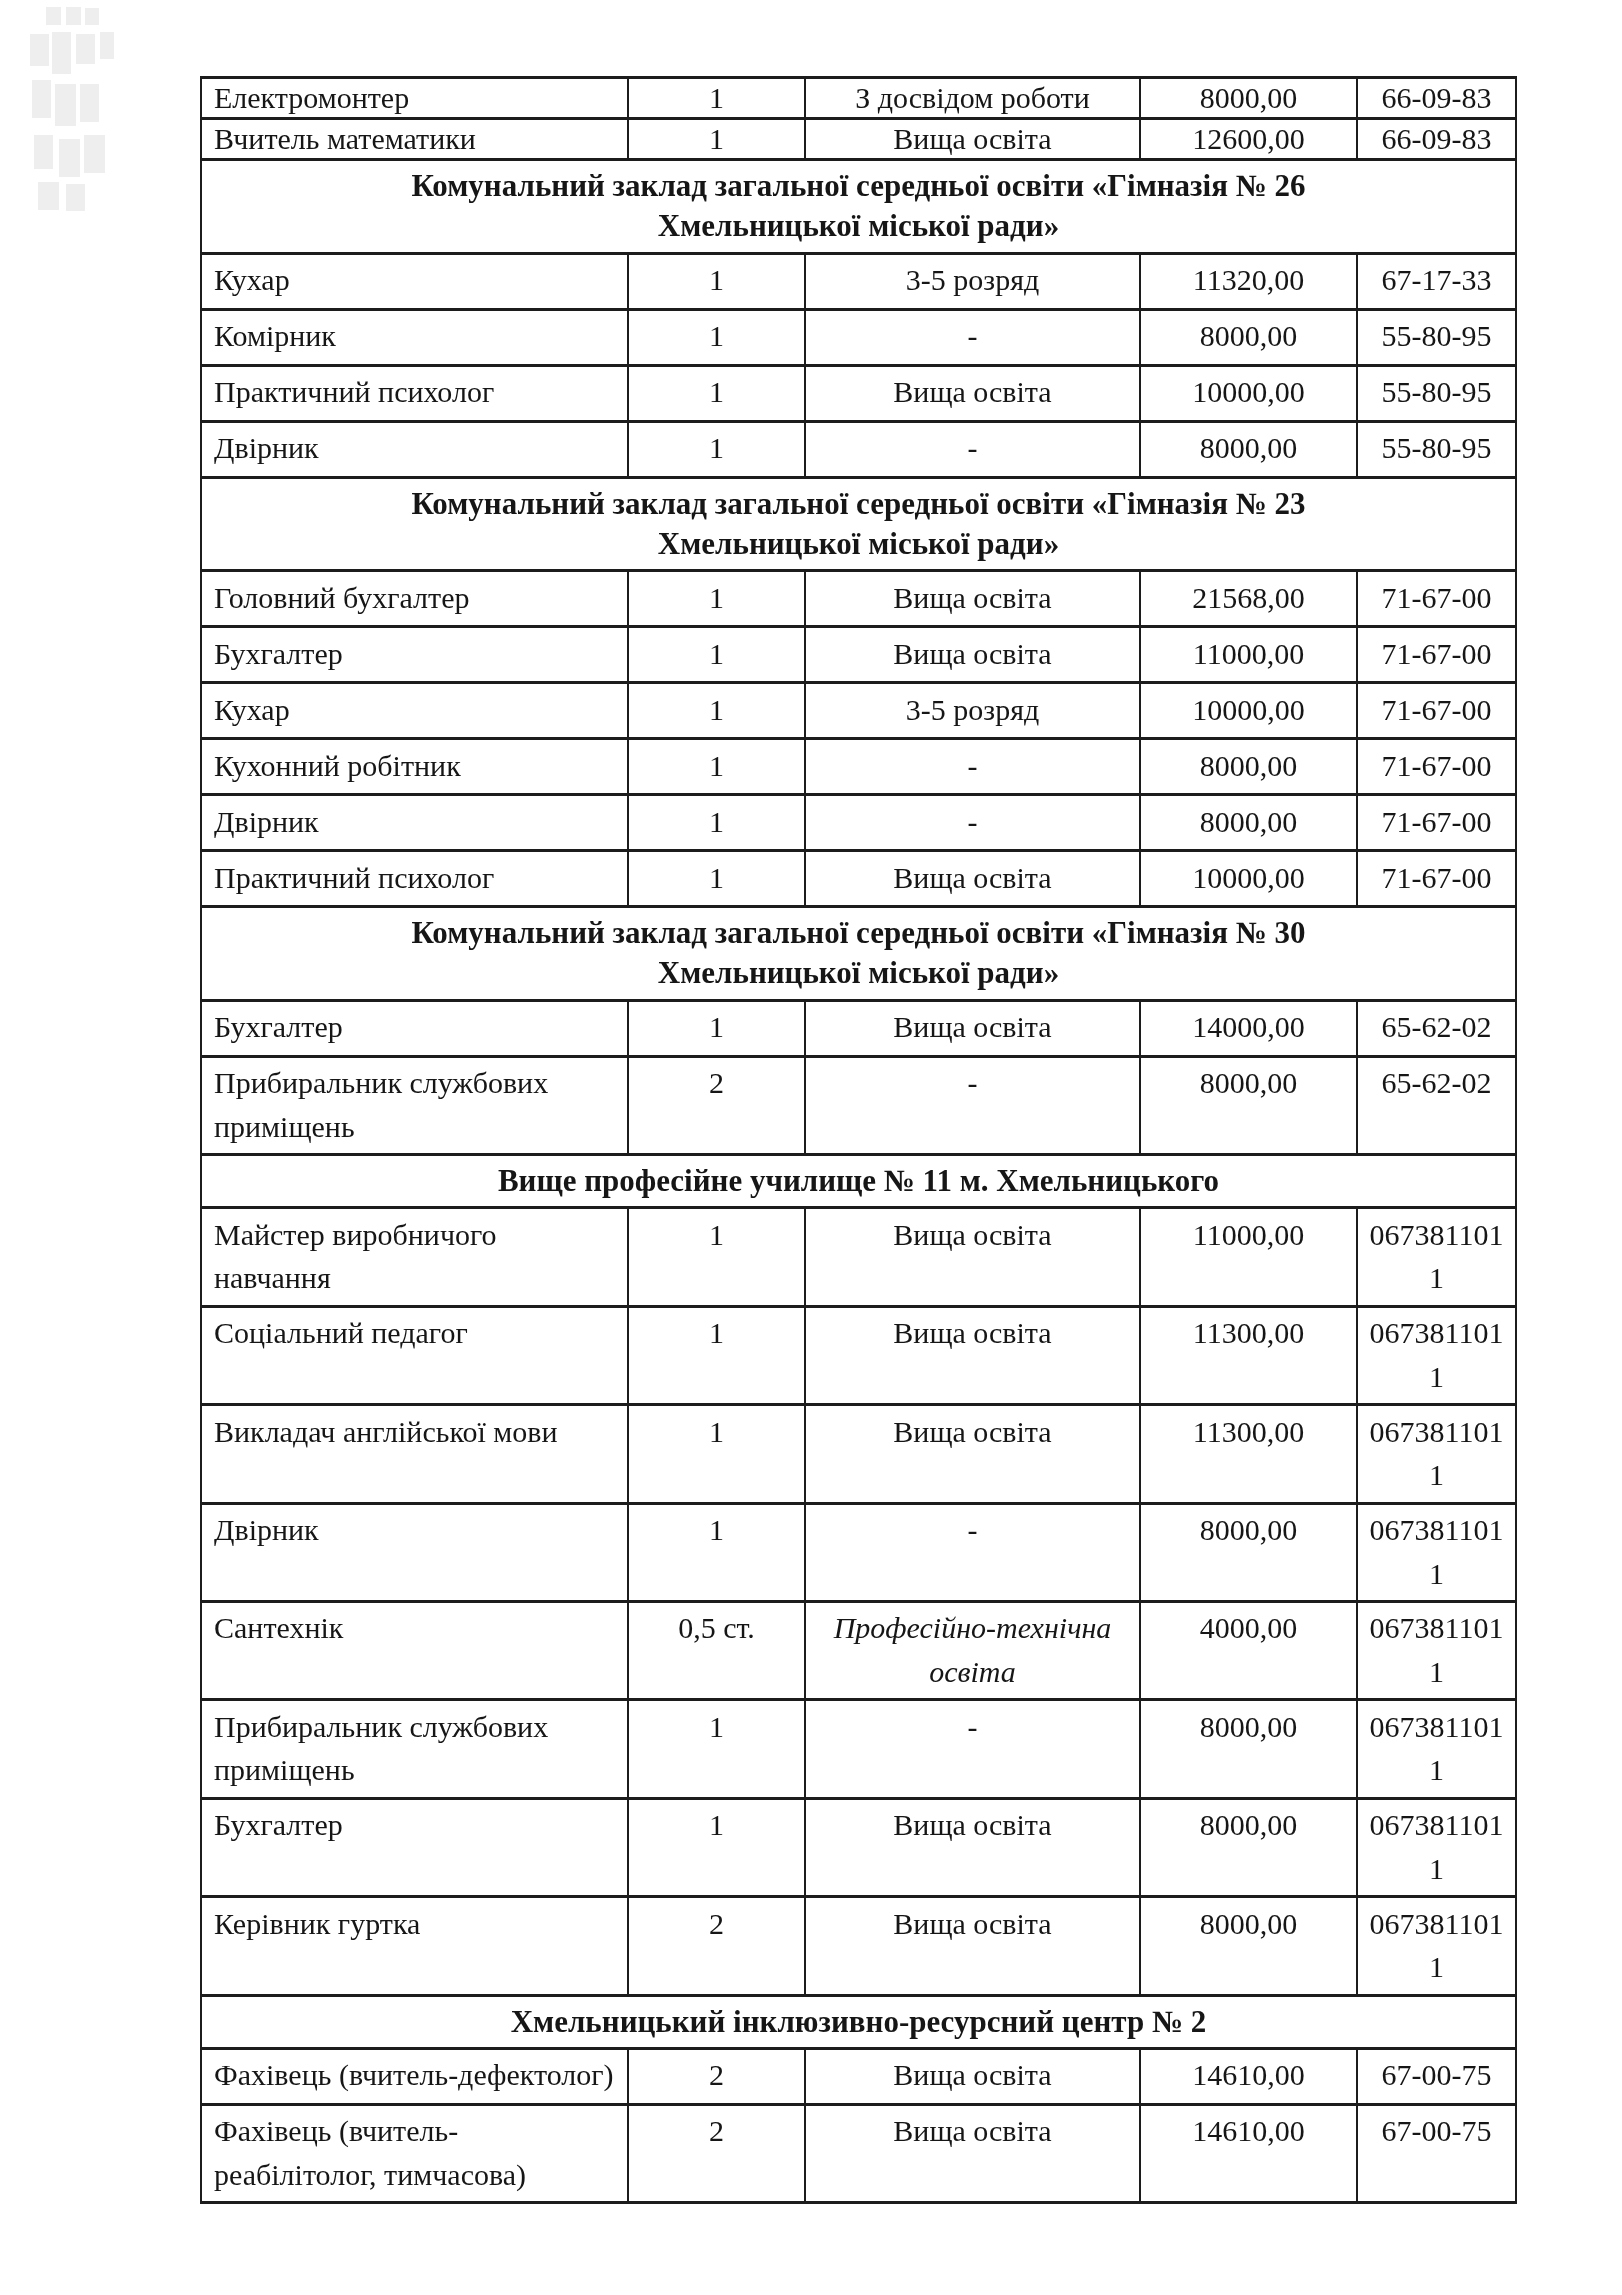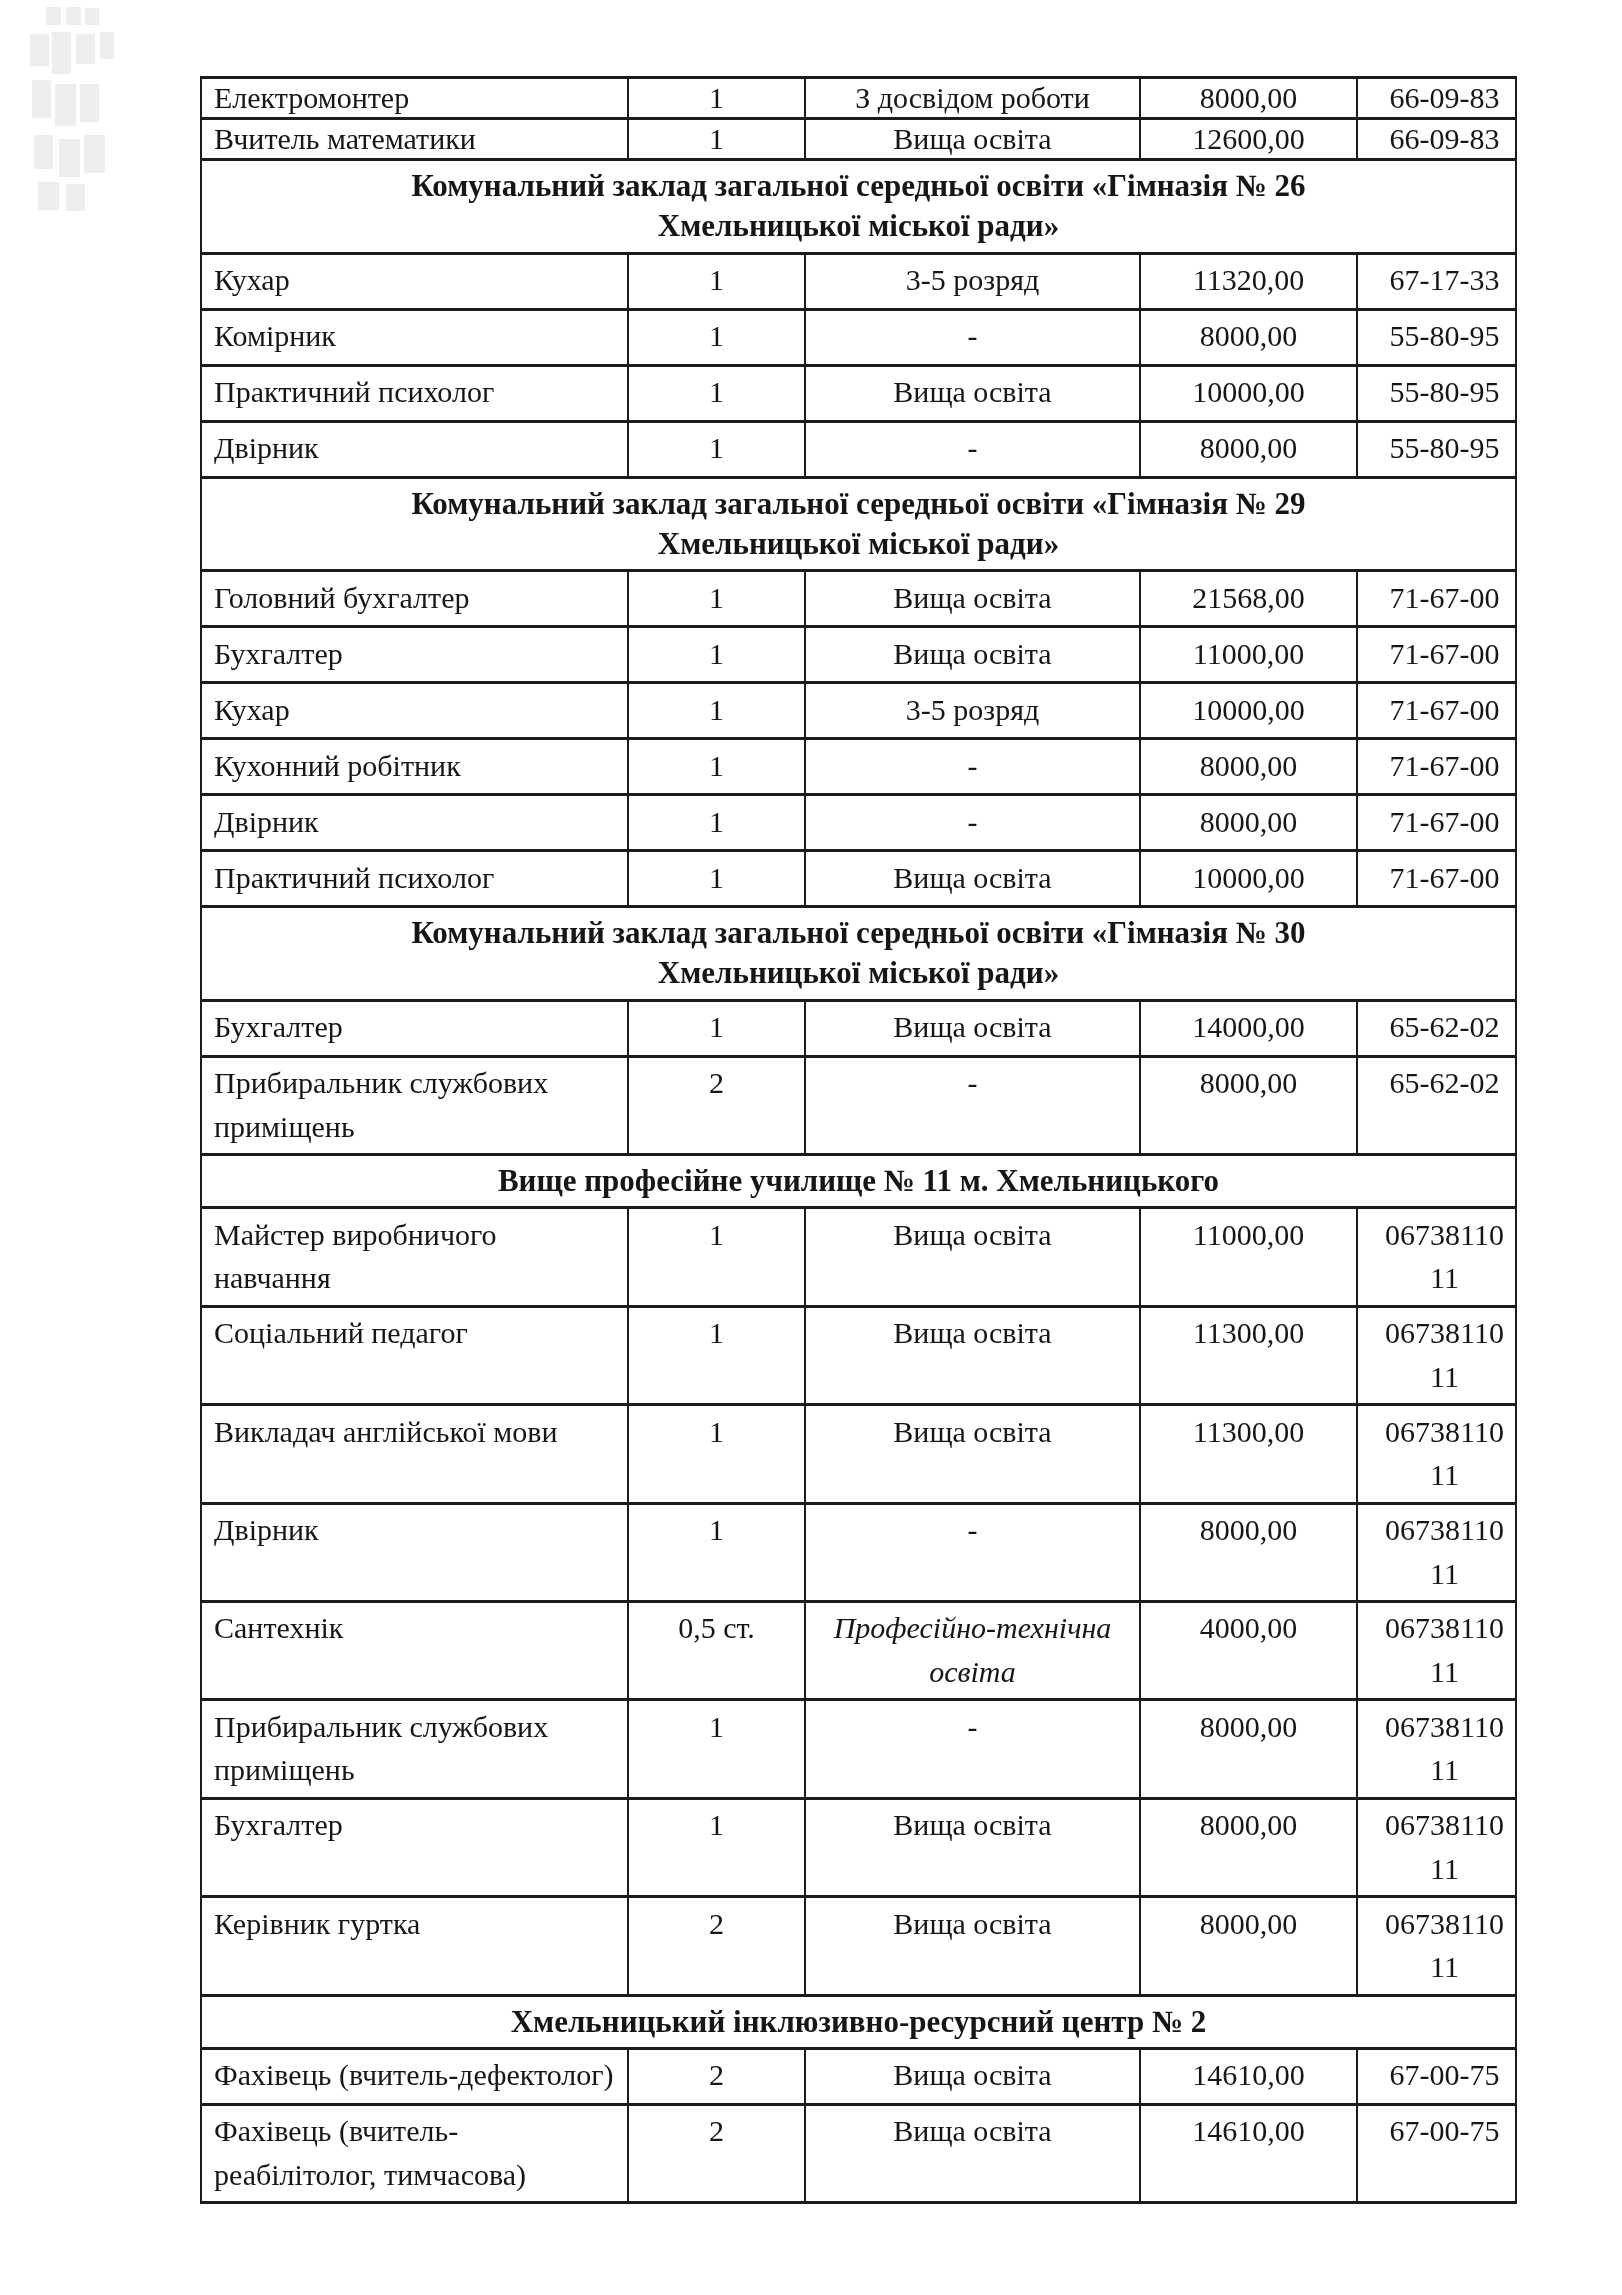--- a/index.html
+++ b/index.html
@@ -46,21 +46,21 @@
     word-wrap: break-word;
   }
   tr.data { height: 56px; }
   tr.compact { height: 41px; }
   tr.compact td { line-height: 1.15; padding-top: 1.7px; padding-bottom: 1.7px; }
 
   td.pos { text-align: left; padding-left: 12px; }
   td.num { text-align: center; padding-left: 5px; padding-right: 5px; }
   td.edu { text-align: center; padding-left: 5px; padding-right: 5px; }
   td.sal { text-align: center; padding-left: 5px; padding-right: 5px; }
-  td.ph  { text-align: center; padding-left: 21px; padding-right: 5px; word-break: break-all; }
+  td.ph  { text-align: center; padding-left: 5px; padding-right: 5px; word-break: break-all; }
 
   tr.section-row { height: 49px; }
   td.section {
     font-weight: bold;
     font-size: 31px;
     text-align: center;
     vertical-align: middle;
     line-height: 1.3;
     padding: 5px 133px;
   }
@@ -134,21 +134,21 @@
     <td class="ph" style="border-color: rgb(28, 28, 28);">55-80-95</td>
   </tr>
       <tr class="data">
     <td class="pos" style="border-color: rgb(28, 28, 28);">Двірник</td>
     <td class="num" style="border-color: rgb(28, 28, 28);">1</td>
     <td class="edu" style="border-color: rgb(28, 28, 28);">-</td>
     <td class="sal" style="border-color: rgb(28, 28, 28);">8000,00</td>
     <td class="ph" style="border-color: rgb(28, 28, 28);">55-80-95</td>
   </tr>
       <tr class="section-row">
-    <td class="section" colspan="5" style="border-color: rgb(28, 28, 28);">Комунальний заклад загальної середньої освіти «Гімназія № 29 Хмельницької міської ради»</td>
+    <td class="section" colspan="5" style="border-color: rgb(28, 28, 28);">Комунальний заклад загальної середньої освіти «Гімназія № 23 Хмельницької міської ради»</td>
   </tr>
       <tr class="data">
     <td class="pos" style="border-color: rgb(28, 28, 28);">Головний бухгалтер</td>
     <td class="num" style="border-color: rgb(28, 28, 28);">1</td>
     <td class="edu" style="border-color: rgb(28, 28, 28);">Вища освіта</td>
     <td class="sal" style="border-color: rgb(28, 28, 28);">21568,00</td>
     <td class="ph" style="border-color: rgb(28, 28, 28);">71-67-00</td>
   </tr>
       <tr class="data">
     <td class="pos" style="border-color: rgb(28, 28, 28);">Бухгалтер</td>

